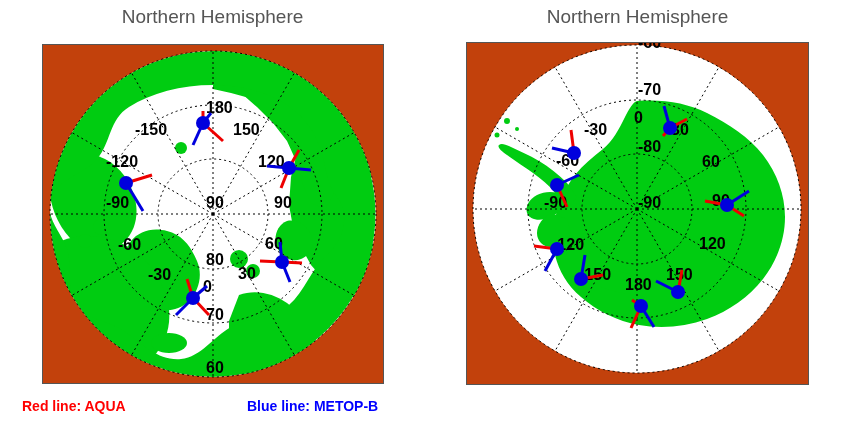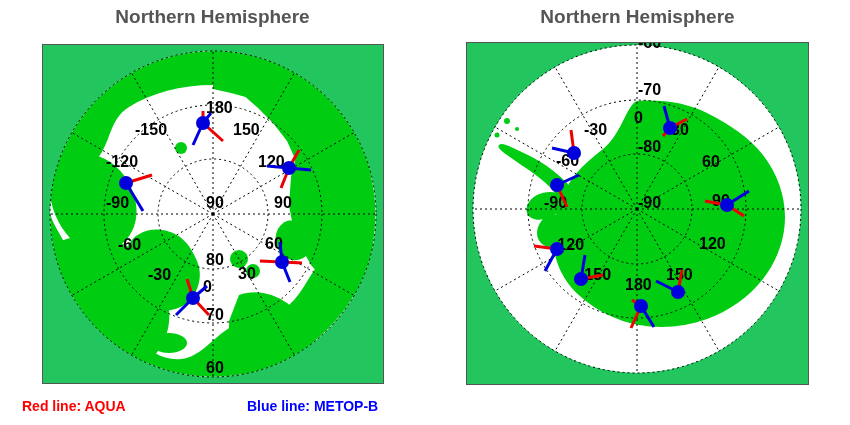--- a/index.html
+++ b/index.html
@@ -10,30 +10,30 @@
     overflow:hidden;
     position:relative;
   }
   .panel{position:absolute;top:0;height:425px;width:425px;}
   .panel-north{left:0;}
   .panel-south{left:425px;}
 
   .chart-title{
     position:absolute;top:6px;left:0;width:425px;
     text-align:center;
-    font-size:19px;font-weight:bold;
+    font-size:19px;font-weight:normal;
     color:#555555;
     letter-spacing:0px;
     white-space:nowrap;
   }
 
   .plot-box{
     position:absolute;
     border:1px solid #555555;
-    background:#22c55e;
+    background:#c2410c;
     overflow:hidden;
   }
   .plot-north{left:42px;top:44px;width:340px;height:338px;}
   .plot-south{left:41px;top:42px;width:341px;height:341px;}
 
   .map-svg{position:absolute;left:0;top:0;}
 
   .legend{
     position:absolute;
     font-size:14px;font-weight:bold;

